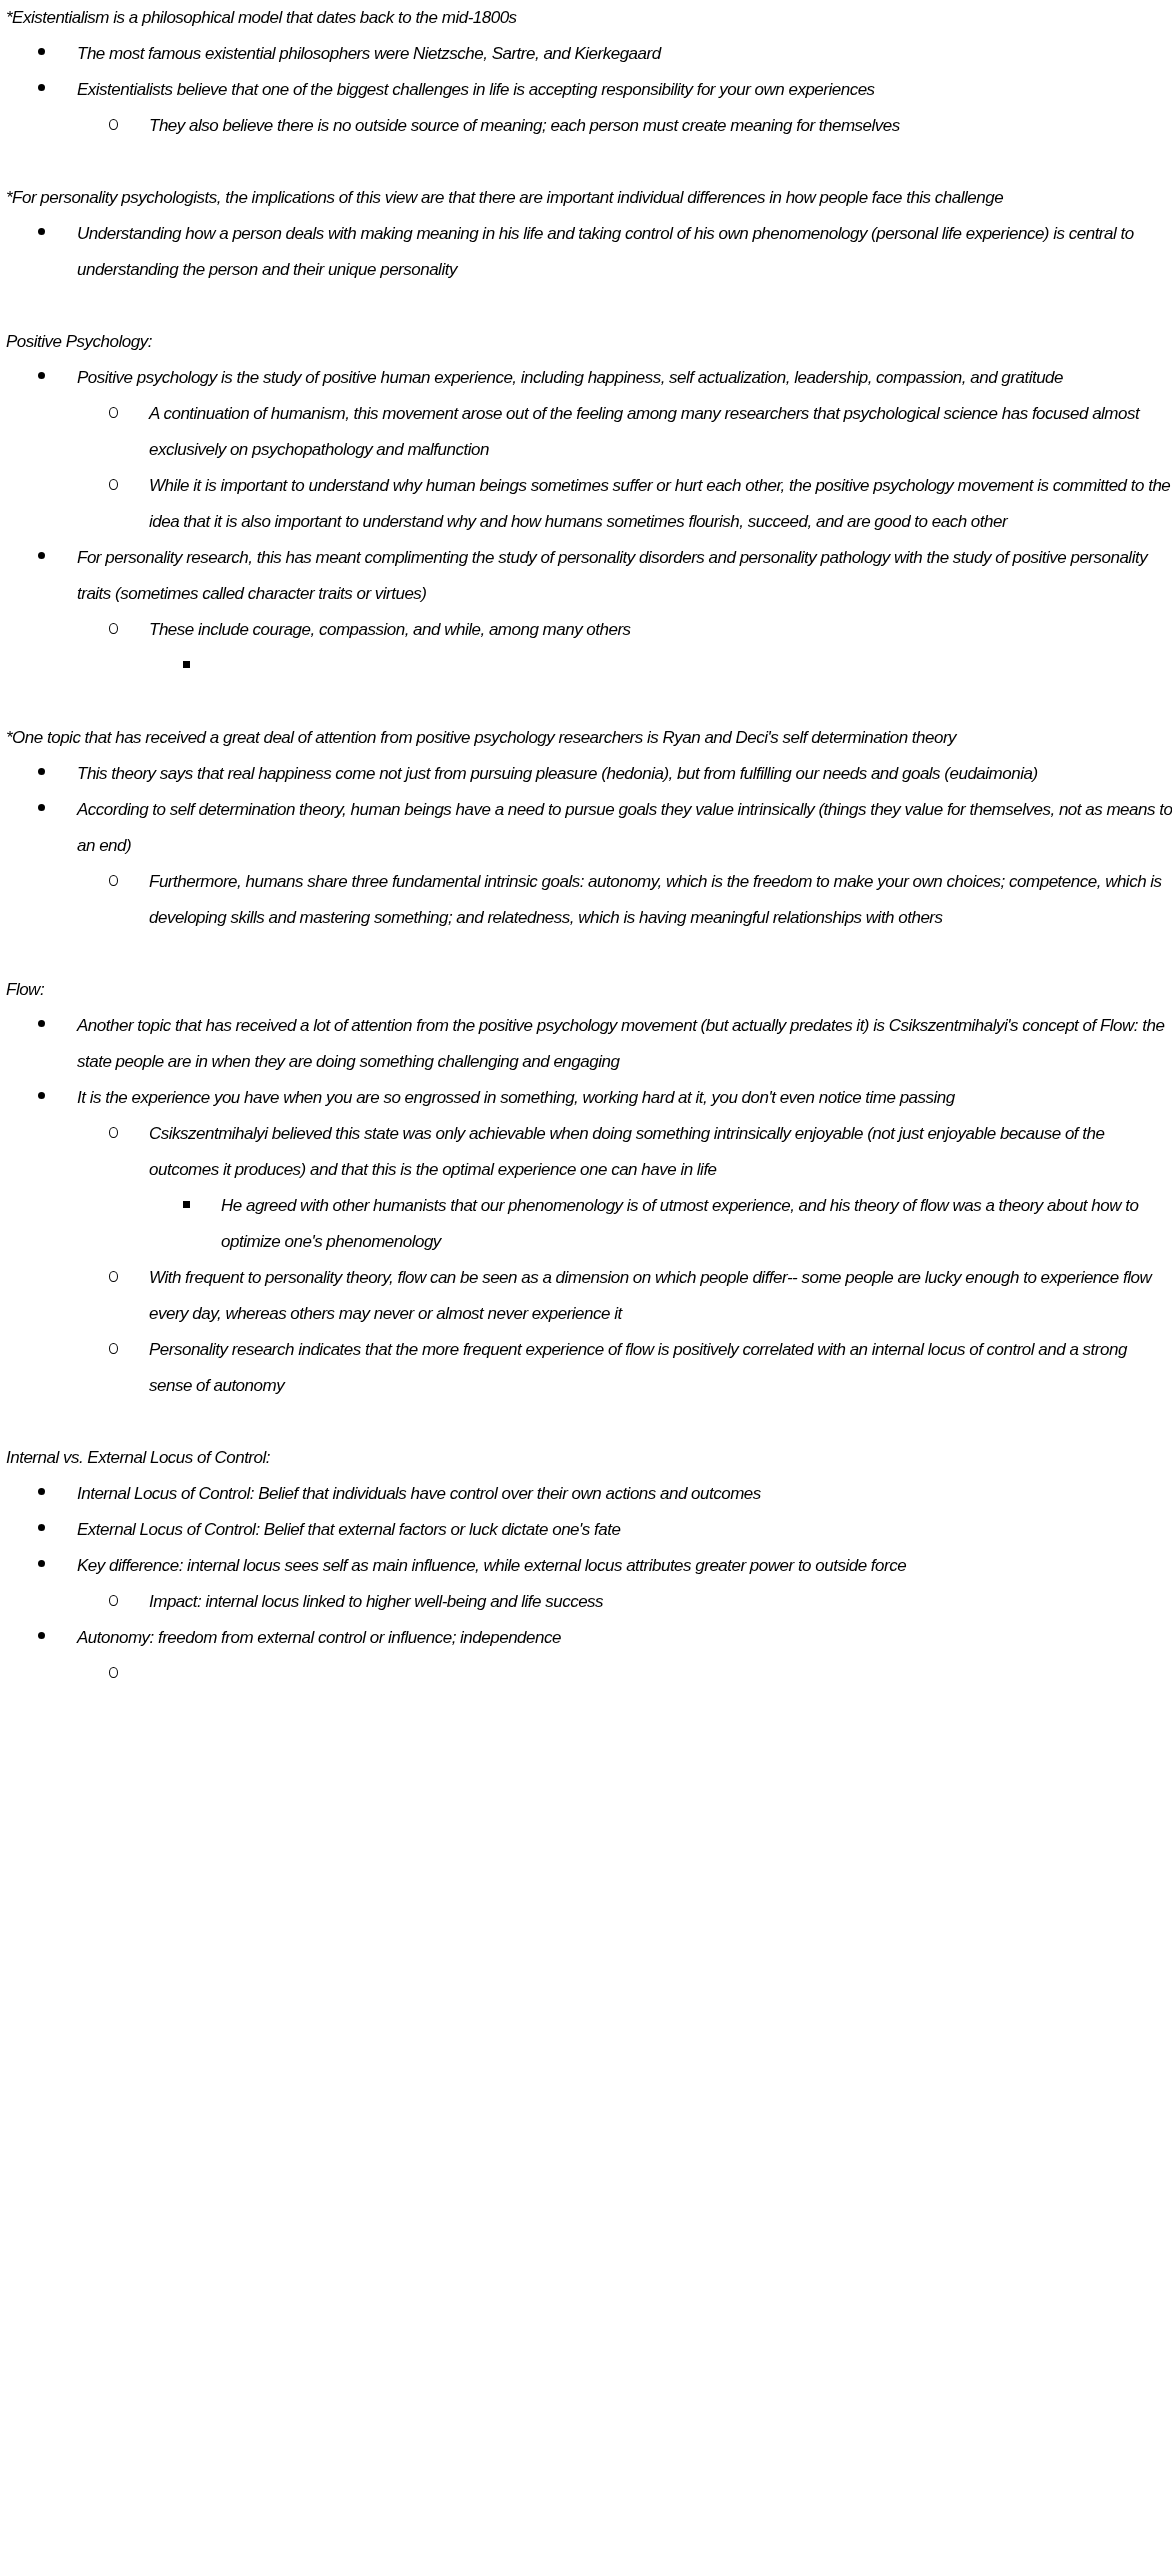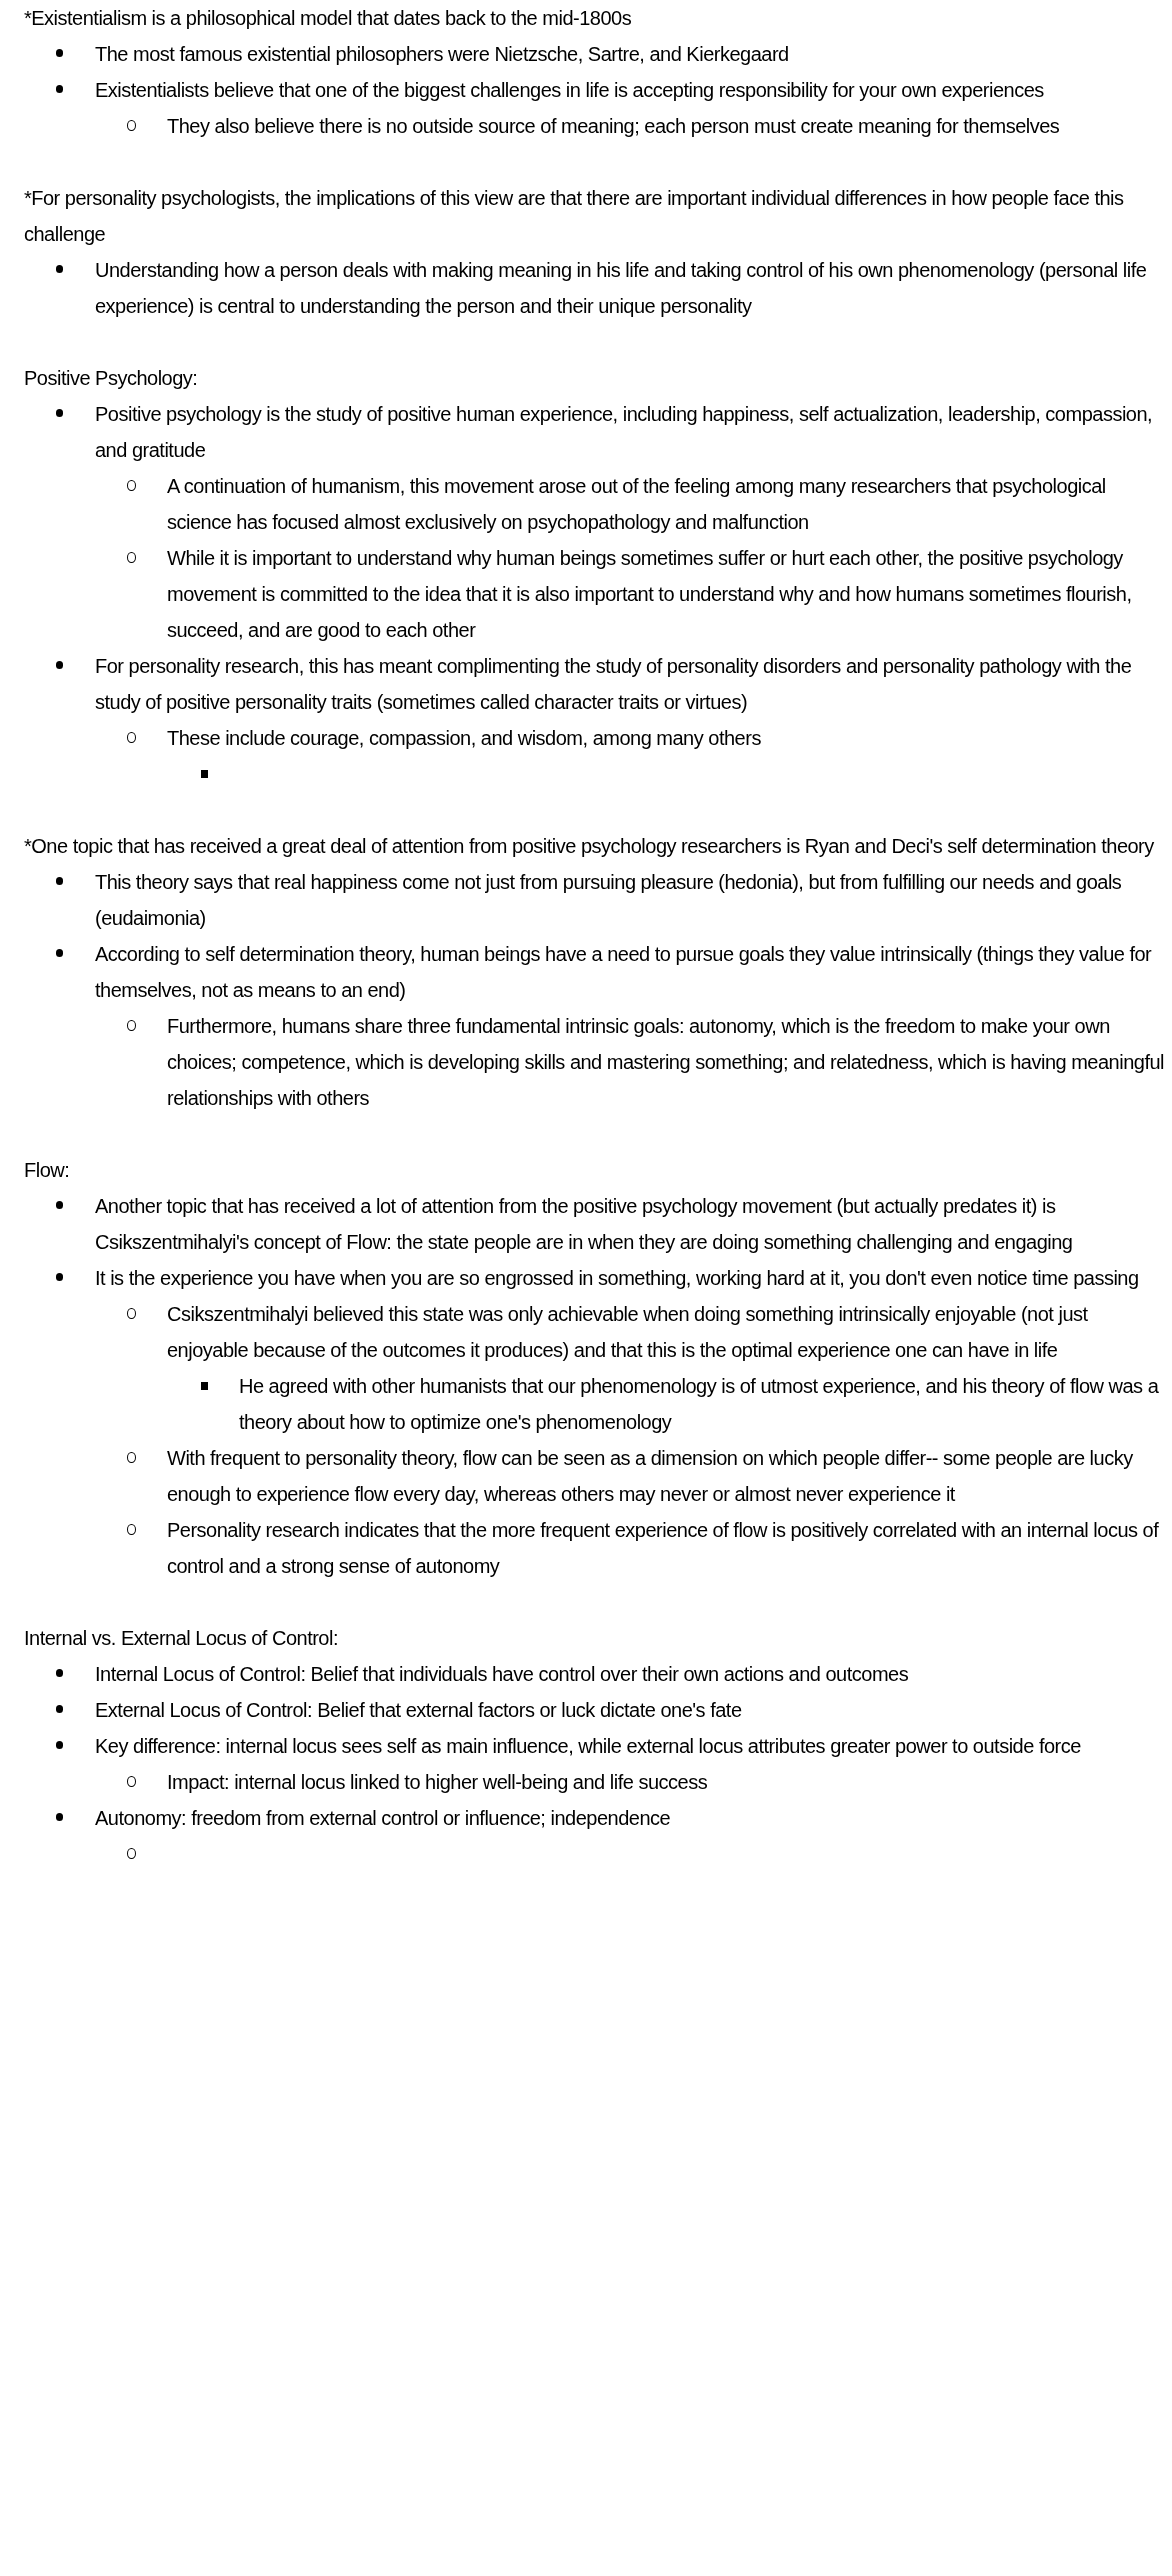--- a/index.html
+++ b/index.html
@@ -5,26 +5,27 @@
   html, body { margin: 0; padding: 0; background: #ffffff; }
   body {
     width: 1173px;
     height: 2576px;
     overflow: hidden;
     font-family: "Liberation Sans Narrow", "Liberation Sans", sans-serif;
     color: #000;
   }
   #doc {
     position: relative;
-    padding: 0 0 0 24px;
-    font-size: 20px;
+    padding: 0 0 0 6px;
+    font-size: 17px;
     line-height: 36px;
     letter-spacing: -0.5px;
     font-stretch: condensed;
     transform-origin: 0 0;
+    font-style: italic;
   }
   .para { margin: 0; padding: 0; }
   .blank { height: 36px; }
   .item { position: relative; margin: 0; }
   .l1 { padding-left: 71px; }
   .l2 { padding-left: 143px; }
   .l3 { padding-left: 215px; }
   .marker { position: absolute; top: 0; }
   .l1 .marker { left: 31.5px; }
   .l2 .marker { left: 103px; }
@@ -70,21 +71,21 @@
     <div class="item l2">
       <span class="marker"><span class="circ"></span></span>
       <span class="txt">While it is important to understand why human beings sometimes suffer or hurt each other, the positive psychology movement is committed to the idea that it is also important to understand why and how humans sometimes flourish, succeed, and are good to each other</span>
     </div>
     <div class="item l1">
       <span class="marker"><span class="dot"></span></span>
       <span class="txt">For personality research, this has meant complimenting the study of personality disorders and personality pathology with the study of positive personality traits (sometimes called character traits or virtues)</span>
     </div>
     <div class="item l2">
       <span class="marker"><span class="circ"></span></span>
-      <span class="txt">These include courage, compassion, and wisdom, among many others</span>
+      <span class="txt">These include courage, compassion, and while, among many others</span>
     </div>
     <div class="item l3">
       <span class="marker"><span class="sq"></span></span>
       <span class="txt">&nbsp;</span>
     </div>
     <div class="blank"></div>
     <p class="para">*One topic that has received a great deal of attention from positive psychology researchers is Ryan and Deci's self determination theory</p>
     <div class="item l1">
       <span class="marker"><span class="dot"></span></span>
       <span class="txt">This theory says that real happiness come not just from pursuing pleasure (hedonia), but from fulfilling our needs and goals (eudaimonia)</span>

